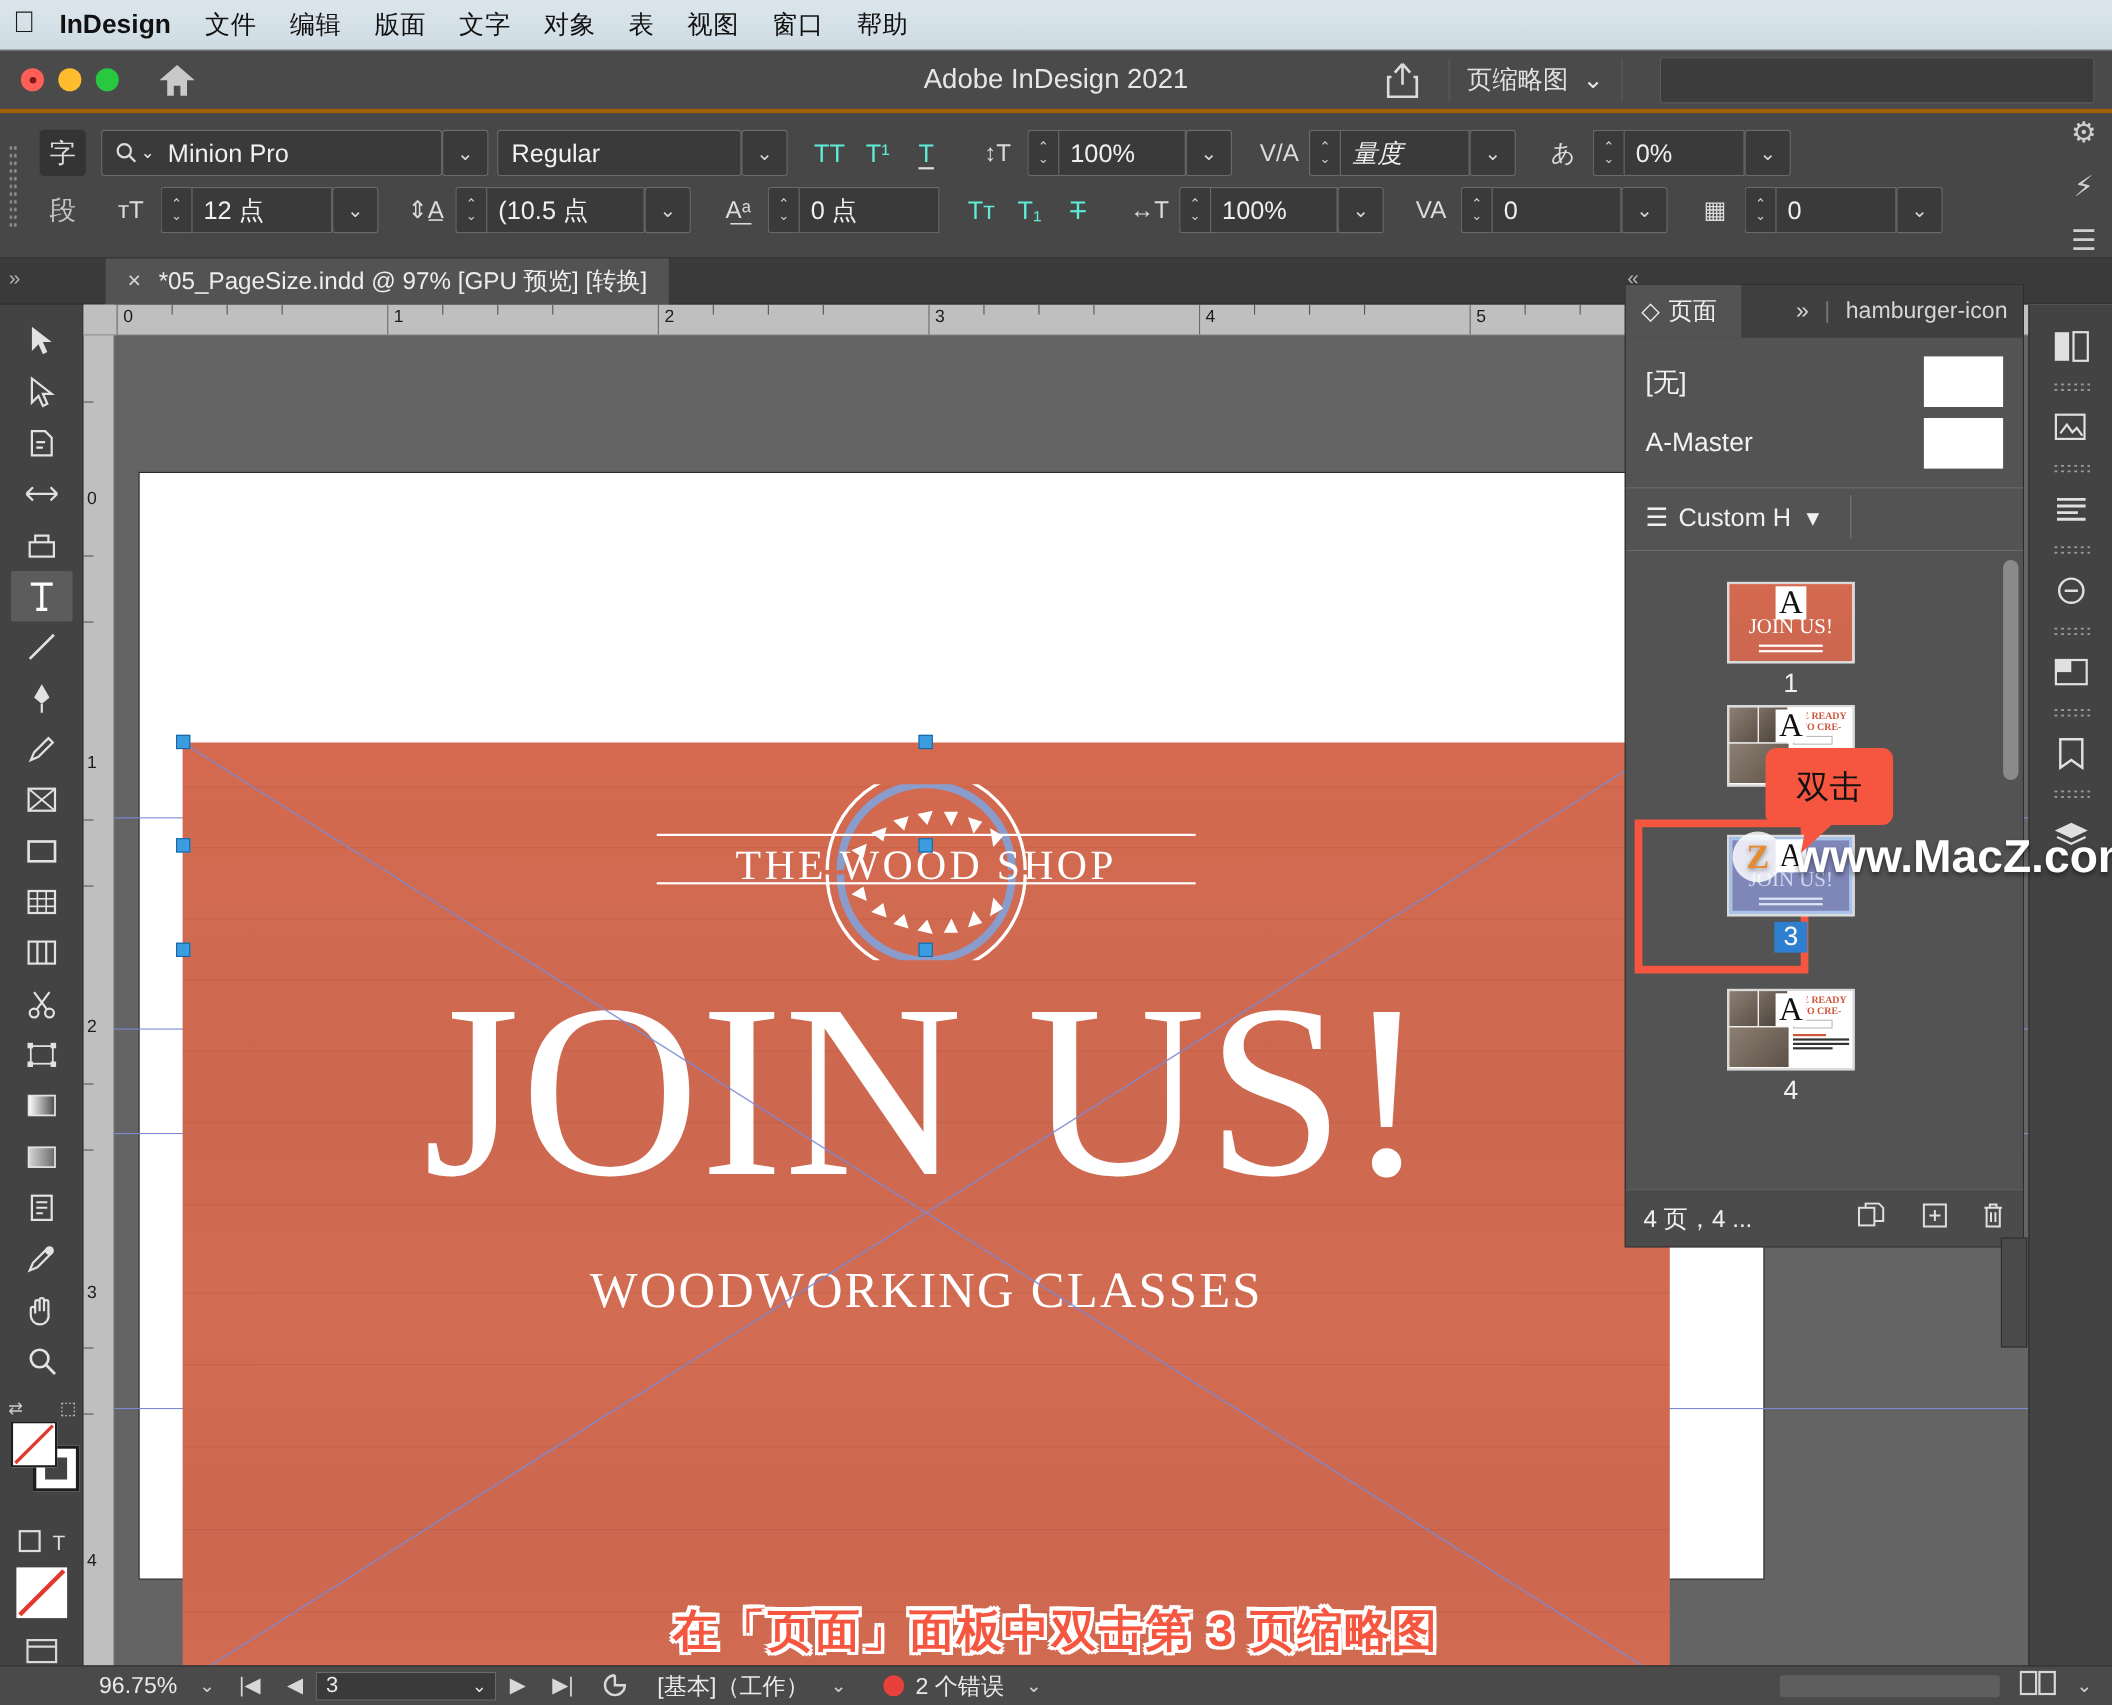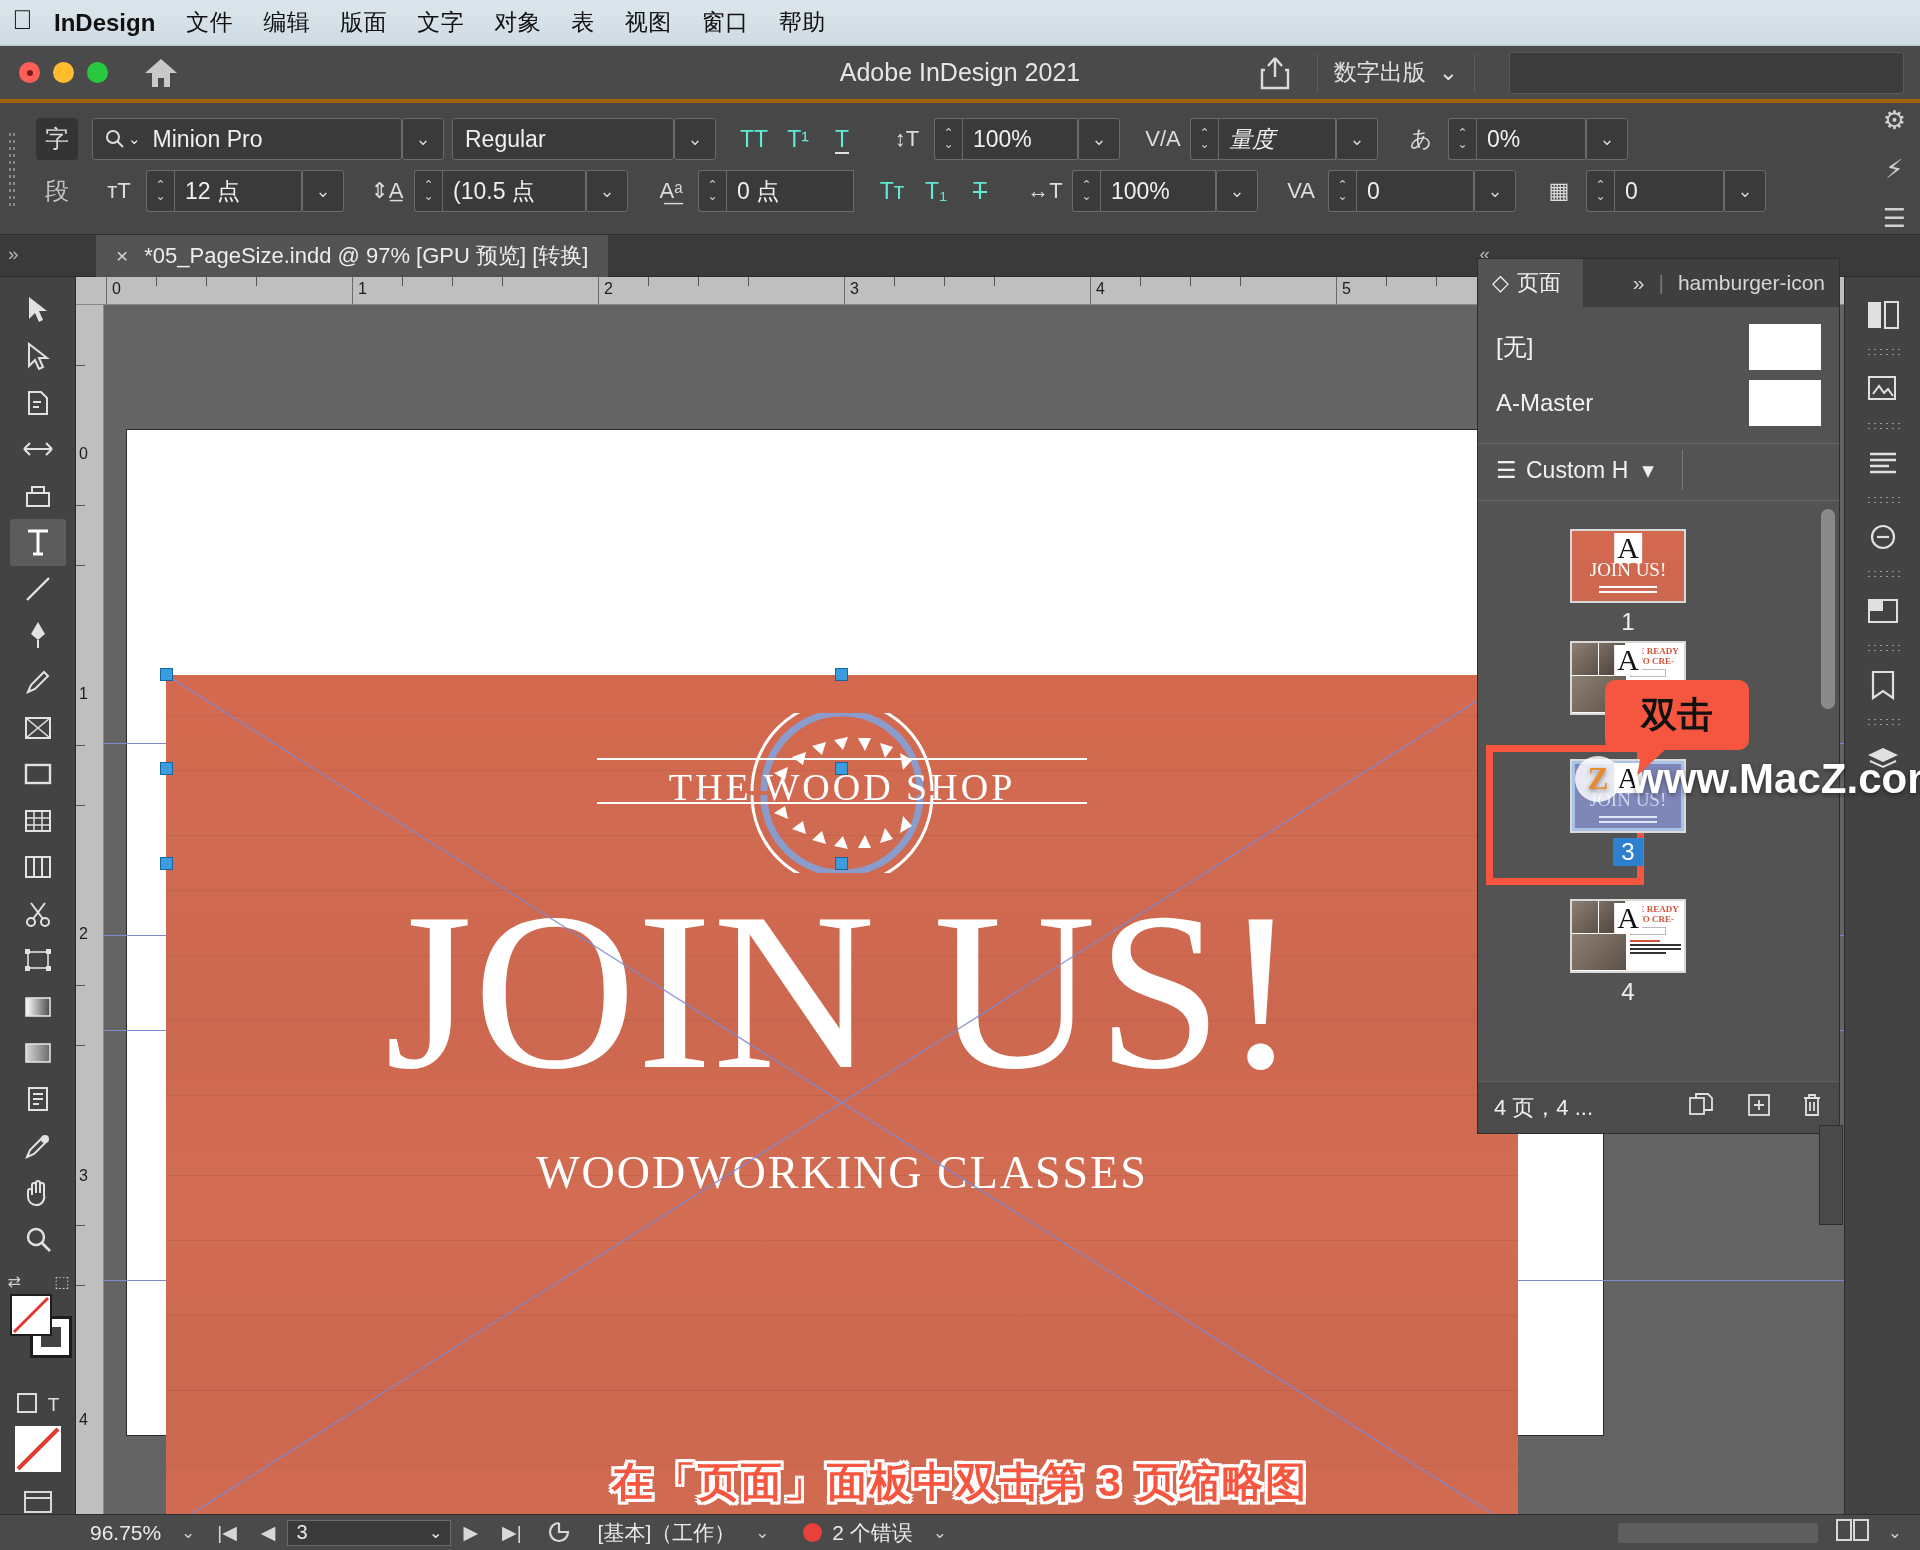--- a/index.html
+++ b/index.html
@@ -298,23 +298,23 @@
     display: flex; align-items: center; padding: 0 8px; font-size: 20px;
   }
   .sb-caret { width: 34px; text-align: center; font-size: 17px; color: #cfcfcf; }
   .sb-arrow { padding: 0 12px; color: #d8d8d8; font-size: 19px; }
   .err-dot { width: 19px; height: 19px; border-radius: 50%; background: #e8403a; }
   .sb-right { margin-left: auto; display:flex; align-items:center; gap: 18px; padding-right: 18px; }
   .sb-progress { width: 200px; height: 20px; background: #5e5e5e; border-radius: 3px; }
 
   
   .callout {
-    position: absolute; left: 1605px; top: 680px; width: 144px; height: 70px;
+    position: absolute; left: 1605px; top: 680px; width: 116px; height: 70px;
     background: #f6563f; border-radius: 10px; display: flex; align-items: center; justify-content: center;
-    color: #111; font-size: 36px; font-weight: bold;
+    color: #111; font-size: 30px; font-weight: normal;
   }
   .callout-tail {
     position: absolute; left: 1640px; top: 744px; width: 0; height: 0;
     border-left: 26px solid #f6563f; border-bottom: 34px solid transparent;
     transform: rotate(10deg);
   }
   .watermark {
     position: absolute; left: 1575px; top: 755px; display: flex; align-items: center; gap: 10px;
     font-size: 42px; color: #fff; font-weight: bold;
     text-shadow: 0 2px 5px rgba(0,0,0,0.45);
@@ -365,21 +365,21 @@
     <div class="win-title">Adobe InDesign 2021</div>
     <div class="tb-right">
       <div class="share-icon">
         <svg width="30" height="34" viewBox="0 0 30 34">
           <path d="M15 2 L22 10 M15 2 L8 10 M15 2 L15 21" stroke="#dcdcdc" stroke-width="2.4" fill="none"></path>
           <path d="M5 14 L2 14 L2 32 L28 32 L28 14 L25 14" stroke="#dcdcdc" stroke-width="2.4" fill="none"></path>
         </svg>
       </div>
       <div class="vsep"></div>
       <div class="pubmode">
-        <span>数字出版</span>
+        <span>页缩略图</span>
         <span>⌄</span>
       </div>
       <div class="vsep"></div>
       <div class="search-box" placeholder=""></div>
     </div>
   </div>
 
   <div class="ctrlpanel">
     <div class="dots-handle"></div>
 

